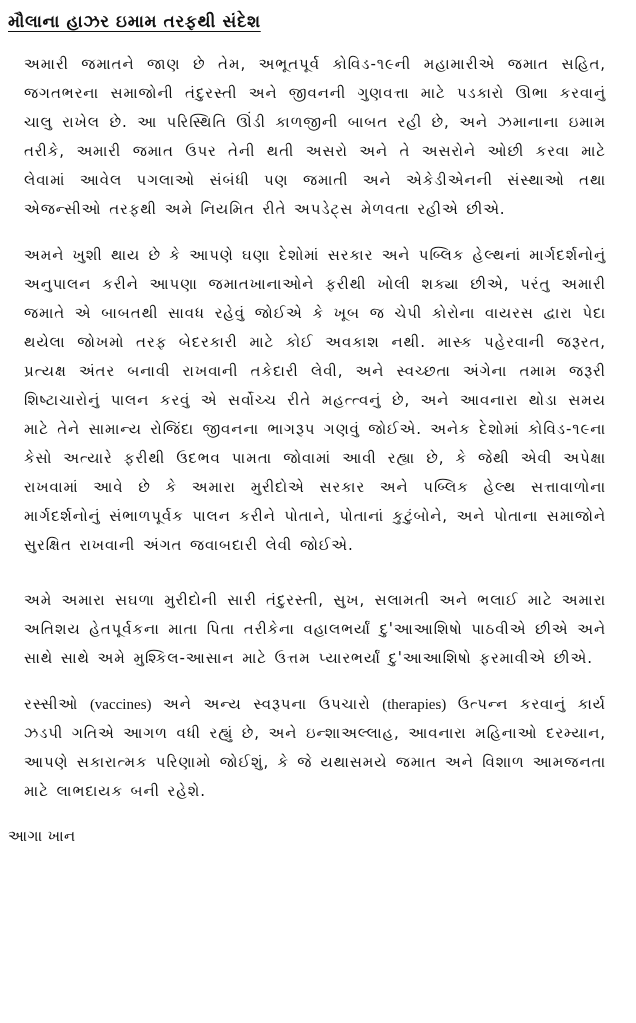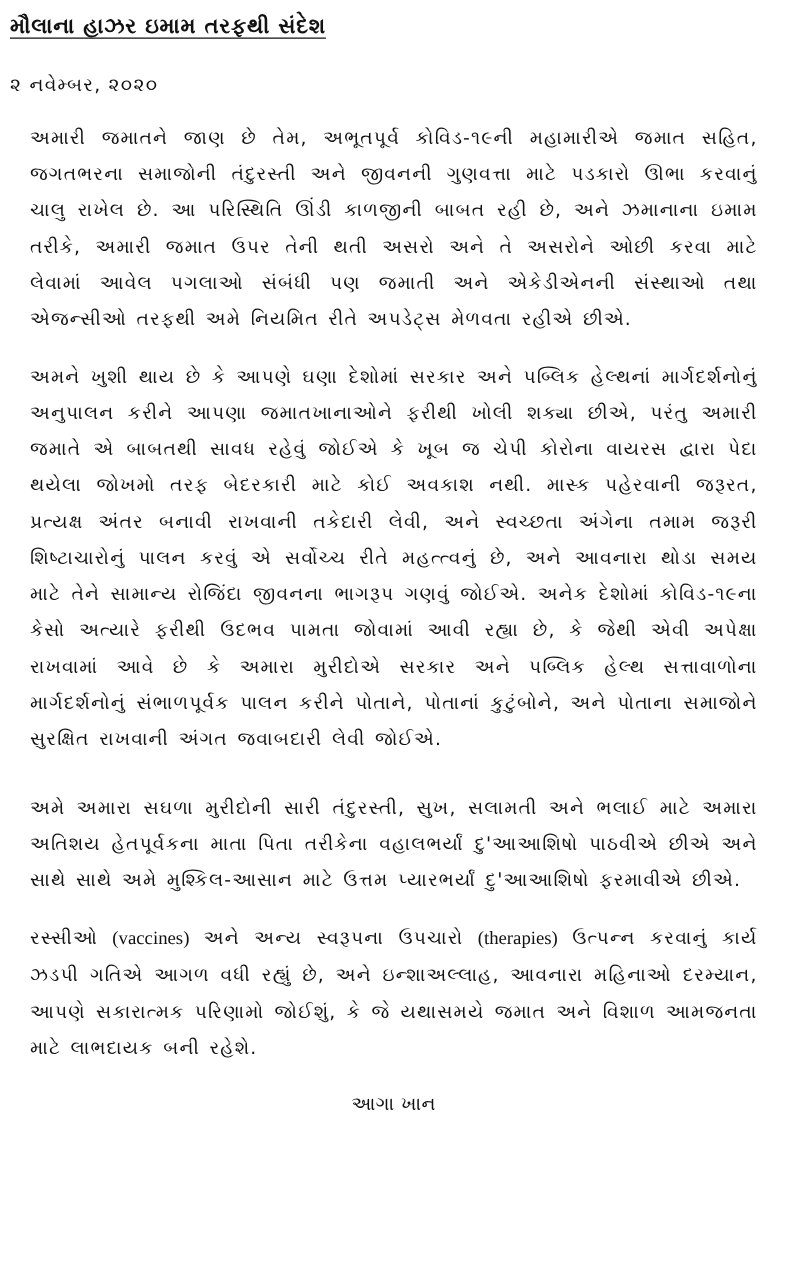--- a/index.html
+++ b/index.html
@@ -64,31 +64,29 @@
       font-size: 15px;
       margin: 34px 0 0 0;
       line-height: 24px;
       letter-spacing: 0.4px;
     }
     .signature {
       font-size: 15px;
       margin: 18px 0 0 0;
       line-height: 24px;
       letter-spacing: 0.4px;
-      text-align: center;
     }
   </style>
 </head>
 <body>
 
 <div class="page">
 
   <h1 class="title">મૌલાના હાઝર ઇમામ તરફથી સંદેશ</h1>
 
-  <p class="date">૨ નવેમ્બર, ૨૦૨૦</p>
 
 
   <p class="para p1">અમારી જમાતને જાણ છે તેમ, અભૂતપૂર્વ કોવિડ-૧૯ની મહામારીએ જમાત સહિત, જગતભરના સમાજોની તંદુરસ્તી અને જીવનની ગુણવત્તા માટે પડકારો ઊભા કરવાનું ચાલુ રાખેલ છે. આ પરિસ્થિતિ ઊંડી કાળજીની બાબત રહી છે, અને ઝમાનાના ઇમામ તરીકે, અમારી જમાત ઉપર તેની થતી અસરો અને તે અસરોને ઓછી કરવા માટે લેવામાં આવેલ પગલાઓ સંબંધી પણ જમાતી અને એકેડીએનની સંસ્થાઓ તથા એજન્સીઓ તરફથી અમે નિયમિત રીતે અપડેટ્સ મેળવતા રહીએ છીએ.</p>
 
   <p class="para p2">અમને ખુશી થાય છે કે આપણે ઘણા દેશોમાં સરકાર અને પબ્લિક હેલ્થનાં માર્ગદર્શનોનું અનુપાલન કરીને આપણા જમાતખાનાઓને ફરીથી ખોલી શક્યા છીએ, પરંતુ અમારી જમાતે એ બાબતથી સાવધ રહેવું જોઈએ કે ખૂબ જ ચેપી કોરોના વાયરસ દ્વારા પેદા થયેલા જોખમો તરફ બેદરકારી માટે કોઈ અવકાશ નથી. માસ્ક પહેરવાની જરૂરત, પ્રત્યક્ષ અંતર બનાવી રાખવાની તકેદારી લેવી, અને સ્વચ્છતા અંગેના તમામ જરૂરી શિષ્ટાચારોનું પાલન કરવું એ સર્વોચ્ચ રીતે મહત્ત્વનું છે, અને આવનારા થોડા સમય માટે તેને સામાન્ય રોજિંદા જીવનના ભાગરૂપ ગણવું જોઈએ. અનેક દેશોમાં કોવિડ-૧૯ના કેસો અત્યારે ફરીથી ઉદભવ પામતા જોવામાં આવી રહ્યા છે, કે જેથી એવી અપેક્ષા રાખવામાં આવે છે કે અમારા મુરીદોએ સરકાર અને પબ્લિક હેલ્થ સત્તાવાળોના માર્ગદર્શનોનું સંભાળપૂર્વક પાલન કરીને પોતાને, પોતાનાં કુટુંબોને, અને પોતાના સમાજોને સુરક્ષિત રાખવાની અંગત જવાબદારી લેવી જોઈએ.</p>
 
   <p class="para p4">અમે અમારા સઘળા મુરીદોની સારી તંદુરસ્તી, સુખ, સલામતી અને ભલાઈ માટે અમારા અતિશય હેતપૂર્વકના માતા પિતા તરીકેના વહાલભર્યાં દુ'આઆશિષો પાઠવીએ છીએ અને સાથે સાથે અમે મુશ્કિલ-આસાન માટે ઉત્તમ પ્યારભર્યાં દુ'આઆશિષો ફરમાવીએ છીએ.</p>
 
   <p class="para p3"><span>રસ્સીઓ </span><span class="latin">(vaccines)</span><span> અને અન્ય સ્વરૂપના ઉપચારો </span><span class="latin">(therapies)</span><span> ઉત્પન્ન કરવાનું કાર્ય ઝડપી ગતિએ આગળ વધી રહ્યું છે, અને ઇન્શાઅલ્લાહ, આવનારા મહિનાઓ દરમ્યાન, આપણે સકારાત્મક પરિણામો જોઈશું, કે જે યથાસમયે જમાત અને વિશાળ આમજનતા માટે લાભદાયક બની રહેશે.</span></p>
 

